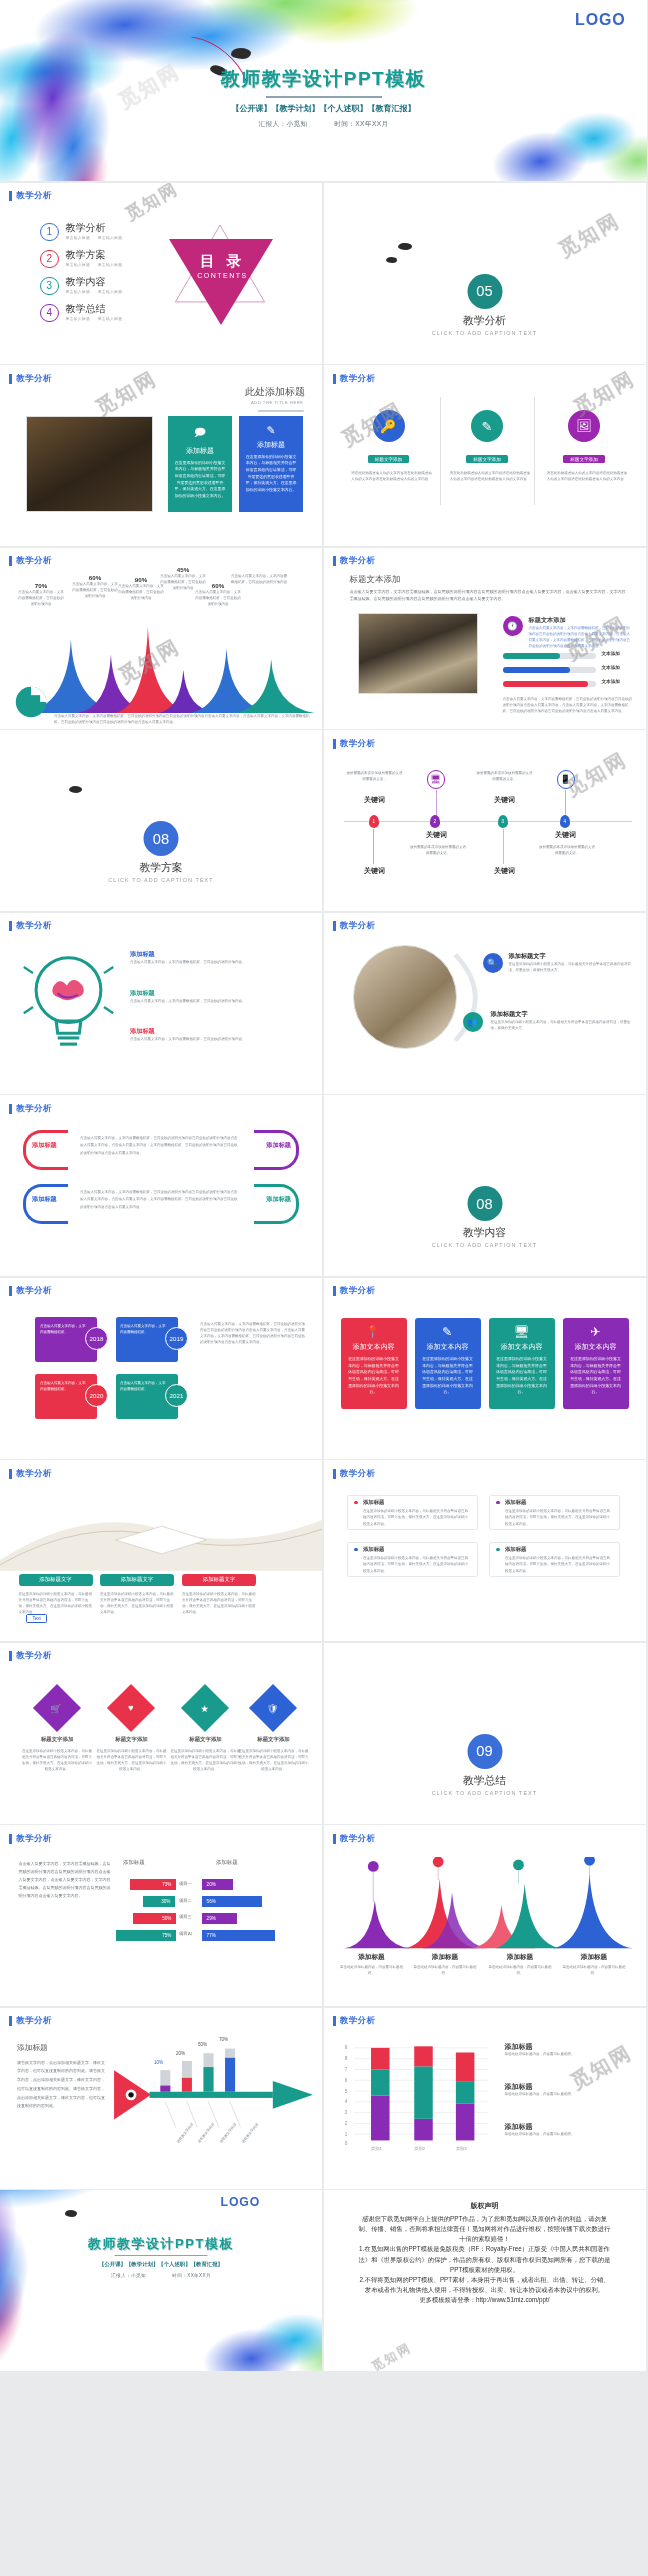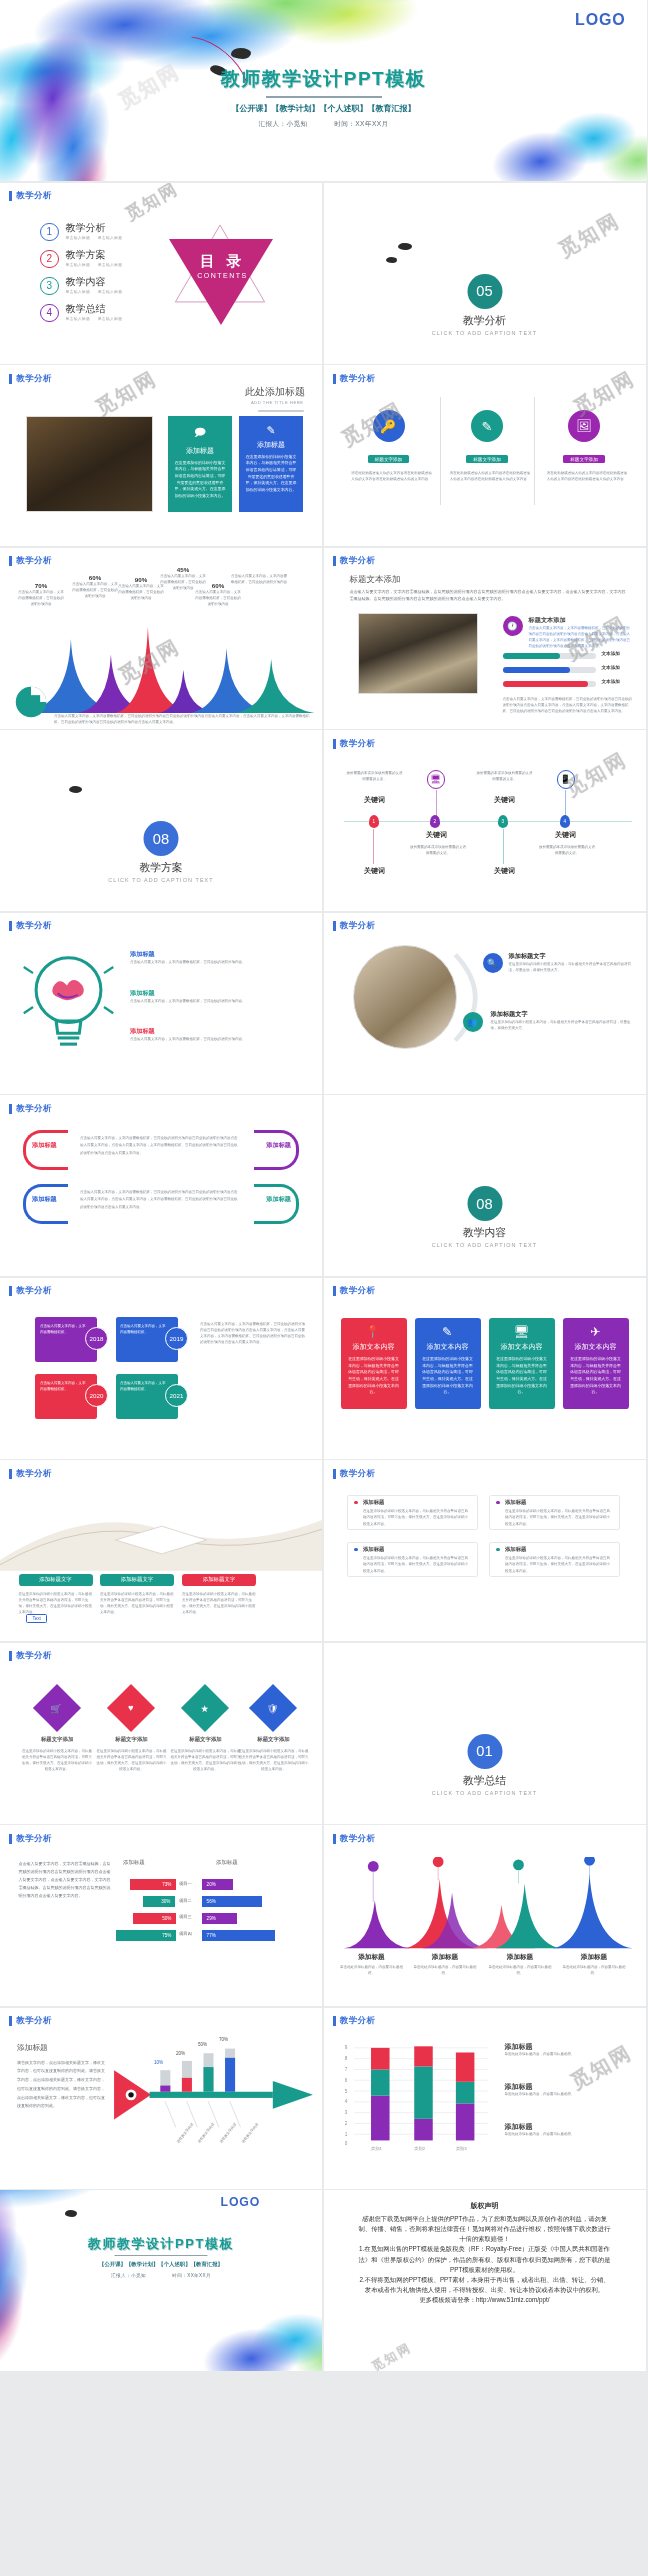--- a/index.html
+++ b/index.html
@@ -618,21 +618,21 @@
       <div class="mini" style="position:absolute;left:96px;top:105px;width:71px;text-align:center;">在这里添加你的详细小段落文本内容，与标题相关并符合整体语言风格内容请简洁，可即兴生动，保持美观大方。在这里添加你的详细小段落文本内容。</div>
       <div class="mini" style="position:absolute;left:170px;top:105px;width:71px;text-align:center;">在这里添加你的详细小段落文本内容，与标题相关并符合整体语言风格内容请简洁，可即兴生动，保持美观大方。在这里添加你的详细小段落文本内容。</div>
       <div class="mini" style="position:absolute;left:238px;top:105px;width:71px;text-align:center;">在这里添加你的详细小段落文本内容，与标题相关并符合整体语言风格内容请简洁，可即兴生动，保持美观大方。在这里添加你的详细小段落文本内容。</div>
     </div>
 
     <div class="slide nogap">
       <div class="splash">
         <div class="band1" style="left:-116px;top:-100px;width:309px;height:193px;"></div>
 
       </div>
-      <div class="sec-circle" style="background:#3a6fd8;">01</div>
+      <div class="sec-circle" style="background:#3a6fd8;">09</div>
       <div class="sec-title">教学总结</div>
       <div class="sec-sub">CLICK TO ADD CAPTION TEXT</div>
     </div>
 
     <div class="slide">
       <div class="shead">
           <div class="bar"></div>
           <div class="txt">教学分析</div>
         </div>
       <div class="mini2" style="position:absolute;left:18.5px;top:35px;width:93px;line-height:2;">点击输入简要文字内容，文字内容需概括精炼，言简意赅的说明分项内容言简意赅的说明分项内容点击输入简要文字内容，点击输入简要文字内容，文字内容需概括精炼。言简意赅的说明分项内容言简意赅的说明分项内容点击输入简要文字内容。</div>

